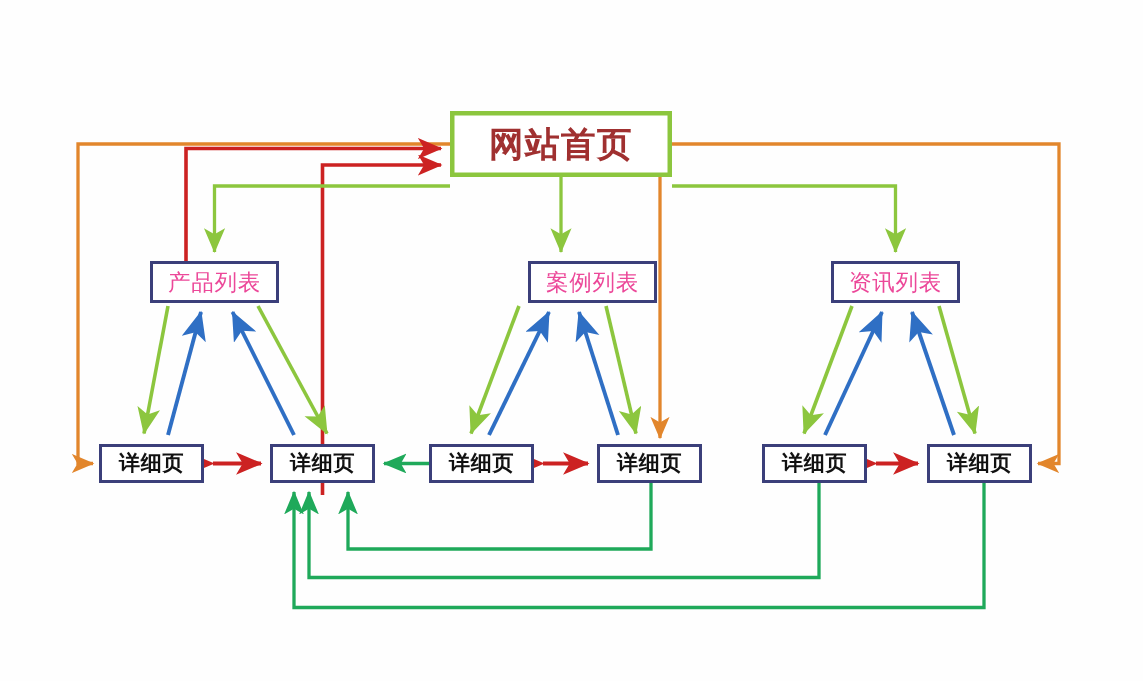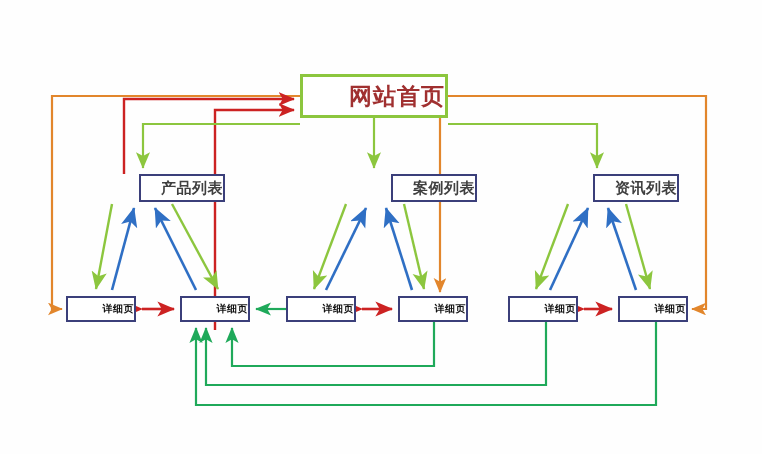--- a/index.html
+++ b/index.html
@@ -6,43 +6,42 @@
   body{
     width:762px;height:454px;overflow:hidden;
     background:#ffffff;
     font-family:"Liberation Sans","DejaVu Sans",sans-serif;
   }
   #canvas{position:relative;width:762px;height:454px;background:#fefefe;}
   #wires{position:absolute;left:0;top:0;width:762px;height:454px;}
   .node{
     position:absolute;
     box-sizing:border-box;
-    display:flex;align-items:center;justify-content:flex-end;
+    display:flex;align-items:center;justify-content:center;
     background:#ffffff;
     white-space:nowrap;
   }
   .node-home{
     border:3px solid #8cc63e;
     color:#a03030;
     font-size:23px;
     font-weight:700;
     letter-spacing:1px;
   }
   .node-list{
     border:2px solid #3b3f7a;
-    color:#404040;
+    color:#ec4899;
     font-size:15px;
-    font-weight:700;
+    font-weight:400;
     letter-spacing:0.5px;
-    margin-left:39px;
   }
   .node-detail{
     border:2px solid #3b3f7a;
     color:#111111;
-    font-size:10px;
+    font-size:14px;
     font-weight:700;
     letter-spacing:0.5px;
   }
 </style>
 </head>
 <body>
 
 <div id="canvas">
 
   <svg id="wires" viewBox="0 0 762 454" xmlns="http://www.w3.org/2000/svg">

